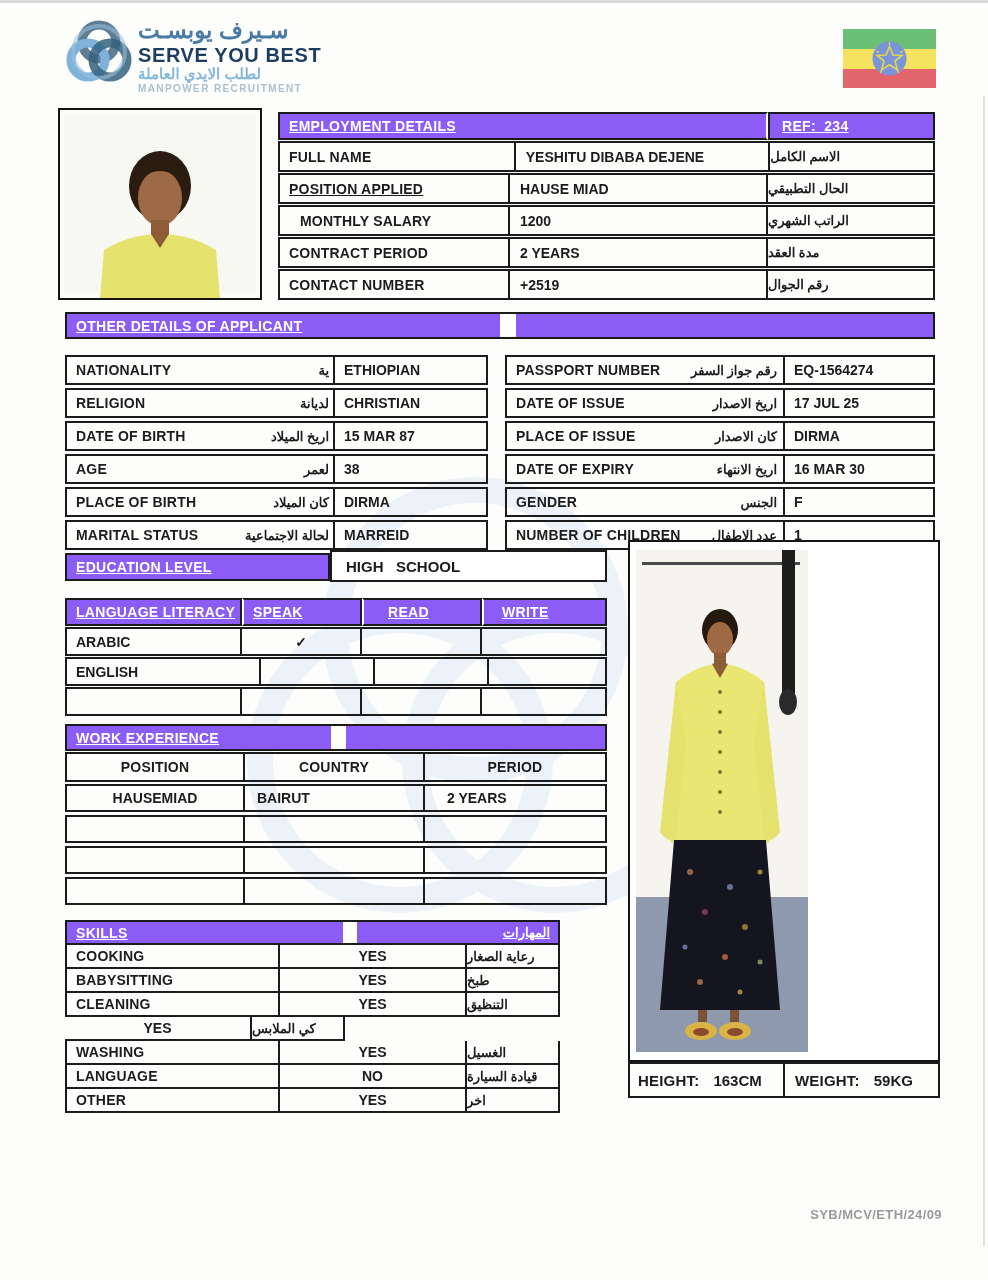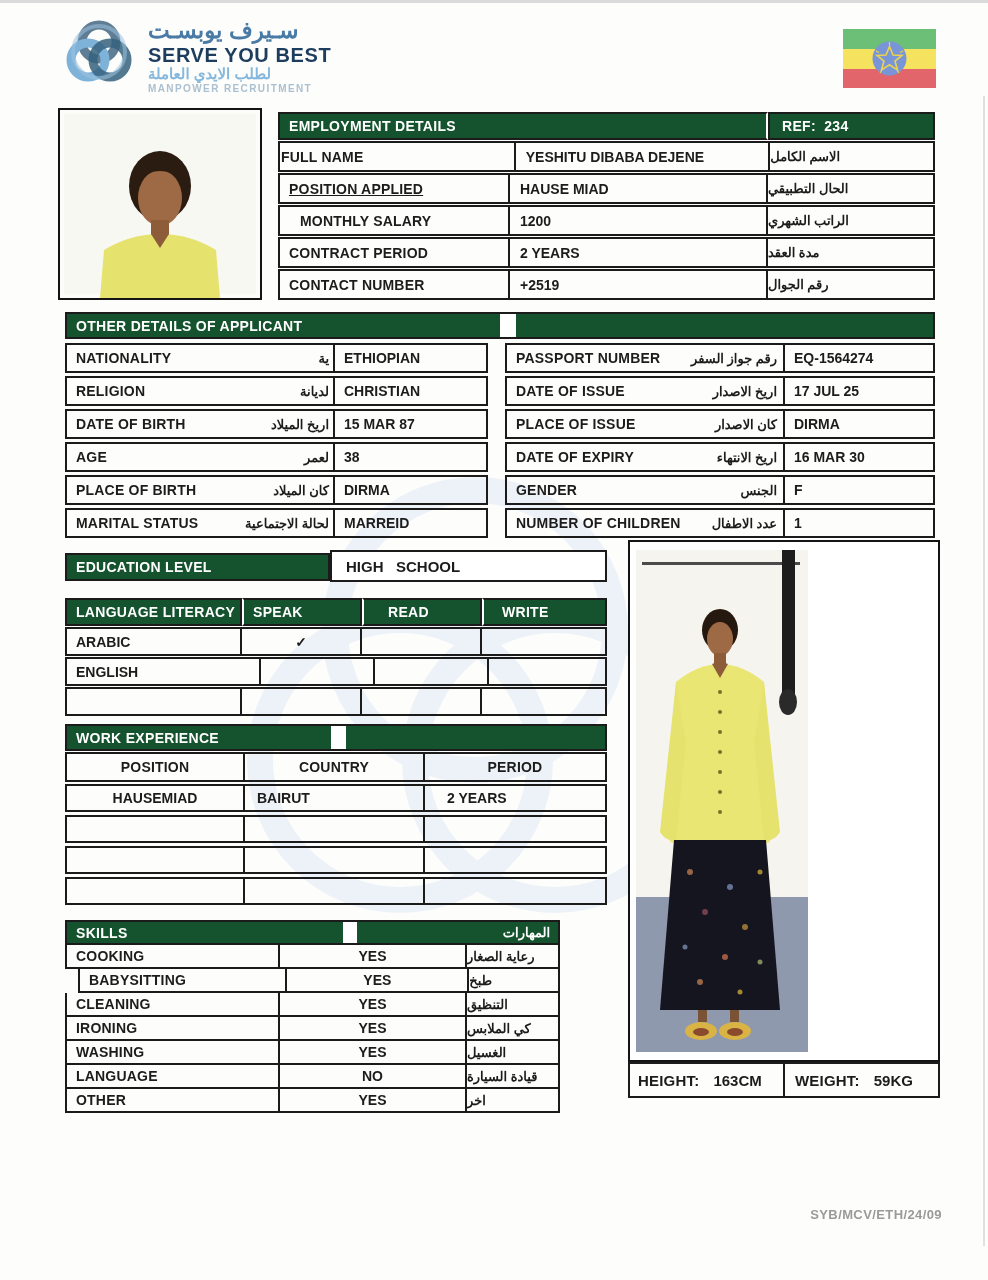--- a/index.html
+++ b/index.html
@@ -2,21 +2,21 @@
 <html><head>
 <meta charset="utf-8">
 <style>
   html,body{margin:0;padding:0;}
   body{
     width:988px;height:1280px;position:relative;background:#fdfdfc;
     font-family:"Liberation Sans", sans-serif;color:#1c1c1c;overflow:hidden;
   }
   .abs{position:absolute;box-sizing:border-box;}
   .cell{box-sizing:border-box;border:2px solid #1b1b1b;display:flex;align-items:center;background:transparent;}
-  .navy{background:#14532d;color:#ffffff;}
+  .navy{background:#8b5cf6;color:#ffffff;text-decoration:underline;}
   .lbl{font-weight:bold;font-size:14px;letter-spacing:.2px;}
   .val{font-weight:bold;font-size:14px;}
   .ar{font-weight:bold;font-size:13px;direction:rtl;}
   .hdr-txt{font-weight:bold;font-size:14px;letter-spacing:.3px;}
   .scan-top{position:absolute;top:0;left:0;width:988px;height:3px;background:#bdbdbd;opacity:.55;}
   .scan-right{position:absolute;top:96px;left:983px;width:2px;height:1150px;background:#cfcfcf;opacity:.6;}
   .content{position:absolute;inset:0;z-index:1;}
   .watermark{position:absolute;left:225px;top:430px;z-index:0;opacity:.5;}
   .notch{position:absolute;top:0;background:#ffffff;height:100%;}
   .row-gap{margin-bottom:3px;}
@@ -33,21 +33,21 @@
     <g fill="none" stroke="#dde9f3" stroke-width="26">
       <circle cx="250" cy="200" r="140"></circle>
       <circle cx="175" cy="330" r="140"></circle>
       <circle cx="330" cy="330" r="140"></circle>
     </g>
   </svg>
 </div>
 
 <div class="content">
 
-  <div class="abs" style="left:60px;top:14px;display:flex;align-items:center;gap:10px;">
+  <div class="abs" style="left:60px;top:14px;display:flex;align-items:center;">
     <span>
       <svg width="78" height="80" viewBox="0 0 78 80">
         <g fill="none" stroke-linecap="round">
           <circle cx="39" cy="28" r="17" stroke="#5f7d95" stroke-width="9"></circle>
           <circle cx="28" cy="46" r="17" stroke="#7fb2d9" stroke-width="9"></circle>
           <circle cx="50" cy="46" r="17" stroke="#35627e" stroke-width="9" opacity="0.85"></circle>
           <circle cx="39" cy="38" r="26" stroke="#9cc3de" stroke-width="4" opacity="0.55"></circle>
         </g>
       </svg>
     </span>
@@ -90,21 +90,21 @@
       <path d="M91 124 L100 138 L109 124 Q100 120 91 124 Z" fill="#8d5c39"></path>
     </svg>
   </div>
 
   <div class="abs" style="left:278px;top:112px;width:657px;">
     <div style="display:flex;height:28px;">
       <div class="cell navy hdr-txt" style="width:490px;padding-left:9px;border-right:2px solid #ffffff;">EMPLOYMENT DETAILS</div>
       <div class="cell navy hdr-txt pre" style="width:167px;padding-left:12px;">REF:  234</div>
     </div>
     <div style="display:flex;height:31px;margin-top:1px;">
-      <div class="cell lbl" style="width:241px;padding-left:1px;">FULL NAME</div>
+      <div class="cell lbl" style="width:241px;padding-left:9px;">FULL NAME</div>
       <div class="cell val" style="width:258px;padding-left:10px;border-left:none;">YESHITU DIBABA DEJENE</div>
       <div class="cell ar" style="width:167px;justify-content:flex-end;border-left:none;">الاسم الكامل</div>
     </div>
     <div style="display:flex;height:31px;margin-top:1px;">
       <div class="cell lbl" style="width:232px;padding-left:9px;text-decoration:underline;">POSITION APPLIED</div>
       <div class="cell val" style="width:258px;padding-left:10px;border-left:none;">HAUSE MIAD</div>
       <div class="cell ar" style="width:167px;justify-content:flex-end;padding-right:10px;border-left:none;">الحال التطبيقي</div>
     </div>
     <div style="display:flex;height:31px;margin-top:1px;">
       <div class="cell lbl" style="width:232px;padding-left:20px;">MONTHLY SALARY</div>
@@ -121,21 +121,21 @@
       <div class="cell val" style="width:258px;padding-left:10px;border-left:none;">+2519</div>
       <div class="cell ar" style="width:167px;justify-content:flex-end;padding-right:10px;border-left:none;">رقم الجوال</div>
     </div>
   </div>
 
   <div class="abs" style="left:65px;top:312px;width:870px;">
     <div class="navy hdr-txt" style="position:relative;height:27px;display:flex;align-items:center;padding-left:9px;border:2px solid #1b1b1b;box-sizing:border-box;">
       <span>OTHER DETAILS OF APPLICANT</span>
       <span class="notch" style="left:433px;width:16px;"></span>
     </div>
-    <div style="margin-top:4px;border-radius:32px;">
+    <div style="margin-top:16px;border-radius:32px;">
 
       <div style="display:flex;height:30px;" class="row-gap">
         <div class="cell" style="width:270px;justify-content:space-between;padding:0 4px 0 9px;">
             <span class="lbl">NATIONALITY</span>
             <span class="ar">ية</span>
           </div>
         <div class="cell val" style="width:153px;padding-left:9px;border-left:none;">ETHIOPIAN</div>
         <div style="width:17px;"></div>
         <div class="cell" style="width:280px;justify-content:space-between;padding:0 6px 0 9px;">
             <span class="lbl">PASSPORT NUMBER</span>
@@ -284,32 +284,31 @@
     <div class="navy hdr-txt" style="position:relative;height:25px;display:flex;align-items:center;justify-content:space-between;padding:0 8px 0 9px;border:2px solid #1b1b1b;box-sizing:border-box;">
       <span>SKILLS</span>
       <span class="ar" style="color:#ffffff;">المهارات</span>
       <span class="notch" style="left:276px;width:14px;"></span>
     </div>
     <div style="display:flex;height:24px;">
       <div class="cell lbl" style="width:215px;padding-left:9px;border-top:none;">COOKING</div>
       <div class="cell val" style="width:187px;justify-content:center;border-left:none;border-top:none;">YES</div>
       <div class="cell ar" style="width:93px;justify-content:flex-end;padding-right:7px;border-left:none;border-top:none;">رعاية الصغار</div>
     </div>
-    <div style="display:flex;height:24px;margin-left:13px;">
+    <div style="display:flex;height:24px;">
       <div class="cell lbl" style="width:215px;padding-left:9px;border-top:none;">BABYSITTING</div>
       <div class="cell val" style="width:187px;justify-content:center;border-left:none;border-top:none;">YES</div>
       <div class="cell ar" style="width:93px;justify-content:flex-end;padding-right:7px;border-left:none;border-top:none;">طبخ</div>
     </div>
     <div style="display:flex;height:24px;">
       <div class="cell lbl" style="width:215px;padding-left:9px;border-top:none;">CLEANING</div>
       <div class="cell val" style="width:187px;justify-content:center;border-left:none;border-top:none;">YES</div>
       <div class="cell ar" style="width:93px;justify-content:flex-end;padding-right:7px;border-left:none;border-top:none;">التنظيق</div>
     </div>
     <div style="display:flex;height:24px;">
-      <div class="cell lbl" style="width:215px;padding-left:9px;border-top:none;">IRONING</div>
       <div class="cell val" style="width:187px;justify-content:center;border-left:none;border-top:none;">YES</div>
       <div class="cell ar" style="width:93px;justify-content:flex-end;padding-right:7px;border-left:none;border-top:none;">كي الملابس</div>
     </div>
     <div style="display:flex;height:24px;">
       <div class="cell lbl" style="width:215px;padding-left:9px;border-top:none;">WASHING</div>
       <div class="cell val" style="width:187px;justify-content:center;border-left:none;border-top:none;">YES</div>
       <div class="cell ar" style="width:93px;justify-content:flex-end;padding-right:7px;border-left:none;border-top:none;">الغسيل</div>
     </div>
     <div style="display:flex;height:24px;">
       <div class="cell lbl" style="width:215px;padding-left:9px;border-top:none;">LANGUAGE</div>

